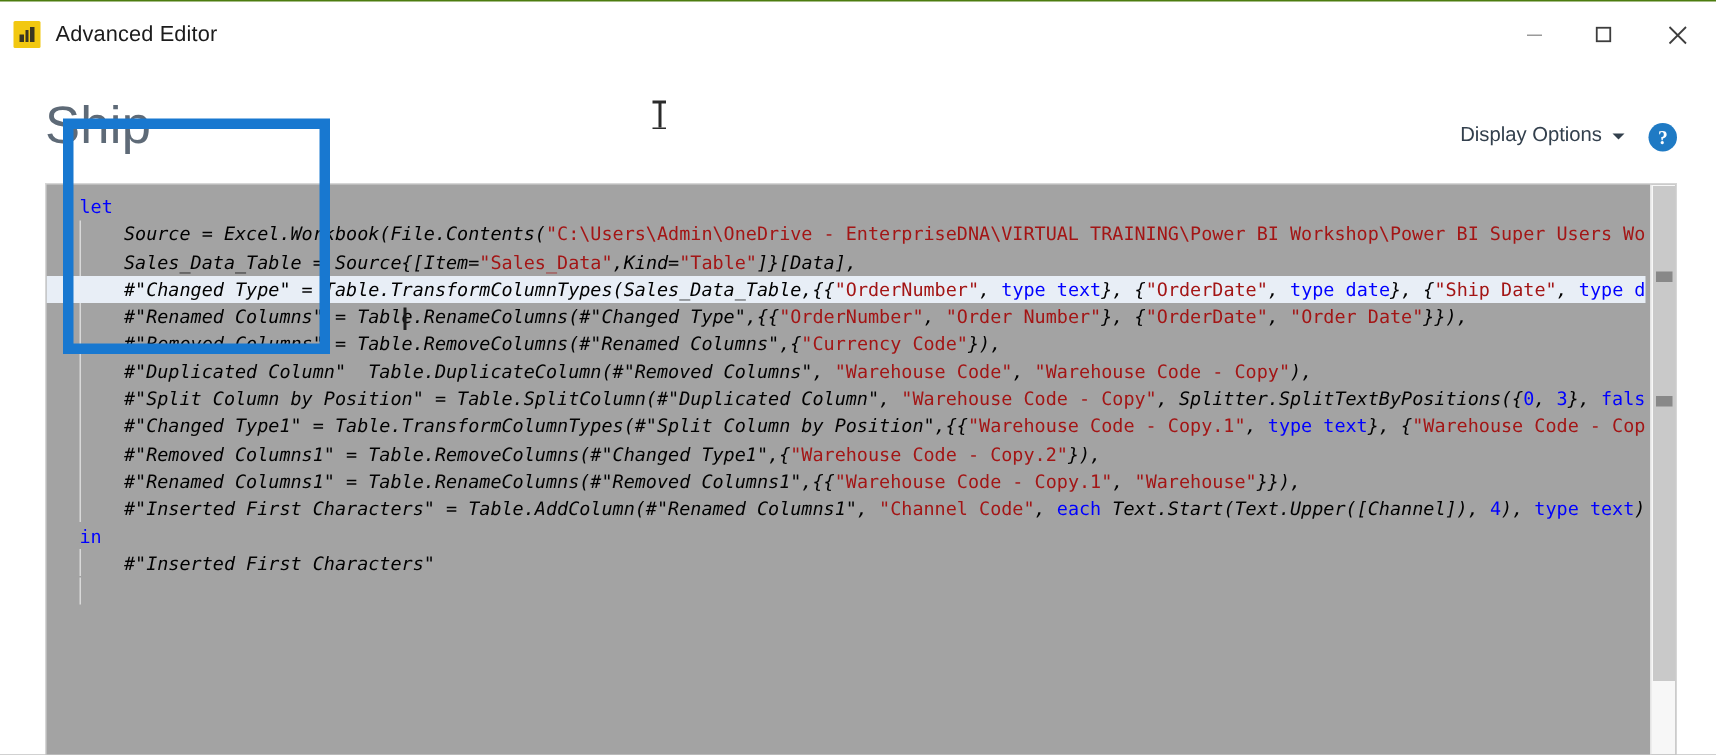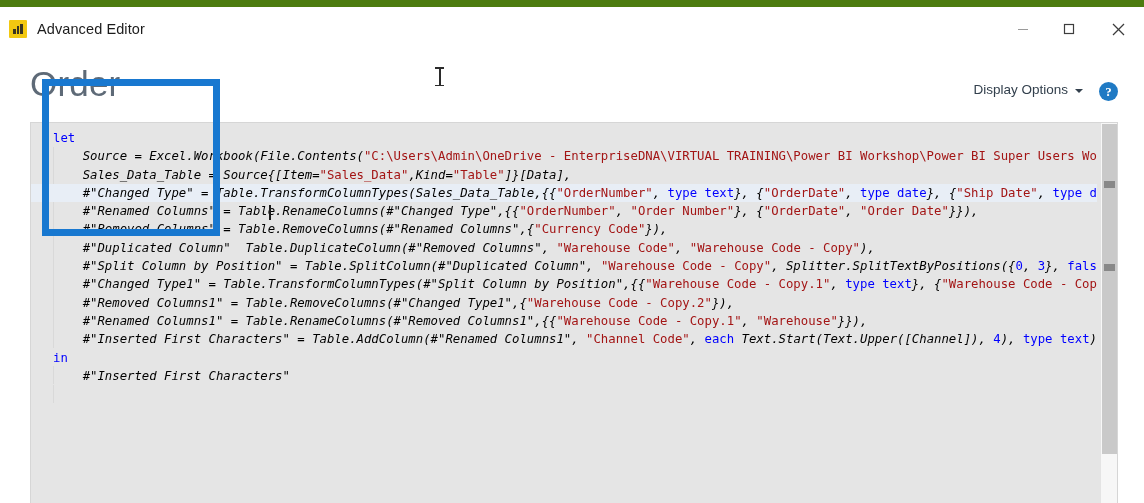--- a/index.html
+++ b/index.html
@@ -15,21 +15,21 @@
     position: relative;
   }
 
   
   .titlebar {
     position: absolute;
     left: 0; top: 0;
     width: 1144px;
     height: 44px;
     background: #ffffff;
-    border-top: 7px solid #4d7c0f;
+    border-top: 1px solid #4d7c0f;
     display: flex;
     align-items: center;
   }
   .tb-icon {
     width: 18px;
     height: 18px;
     margin-left: 9px;
     background: #f2c811;
     border-radius: 1px;
     position: relative;
@@ -121,21 +121,21 @@
 
   
   .editor {
     position: absolute;
     left: 30px;
     top: 122px;
     width: 1088px;
     height: 381px;
     border: 1px solid #d6d6d6;
     border-bottom: none;
-    background: #e5e5e5;
+    background: #a3a3a3;
     overflow: hidden;
     box-sizing: border-box;
   }
   .code-area {
     position: absolute;
     left: 0; top: 0;
     width: 1069px;
     height: 100%;
     overflow: hidden;
   }
@@ -272,21 +272,21 @@
     </span>
     <span class="win-btn close">
       <svg width="13" height="13" viewBox="0 0 13 13">
         <line x1="1" y1="1" x2="12" y2="12" stroke="#3d3d3d" stroke-width="1.2"></line>
         <line x1="12" y1="1" x2="1" y2="12" stroke="#3d3d3d" stroke-width="1.2"></line>
       </svg>
     </span>
   </span>
 </div>
 
-<div class="page-title">Order</div>
+<div class="page-title">Ship</div>
 
 <div class="header-right">
   <div class="display-options">
     <span>Display Options</span>
     <span class="caret"></span>
   </div>
   <div class="help-icon">?</div>
 </div>
 
 <div class="editor">

